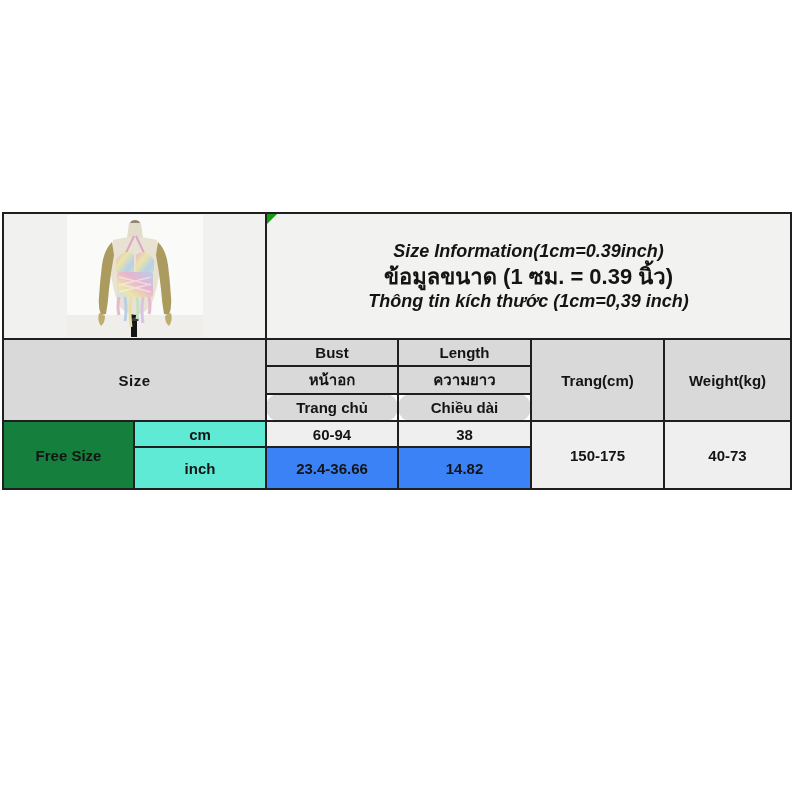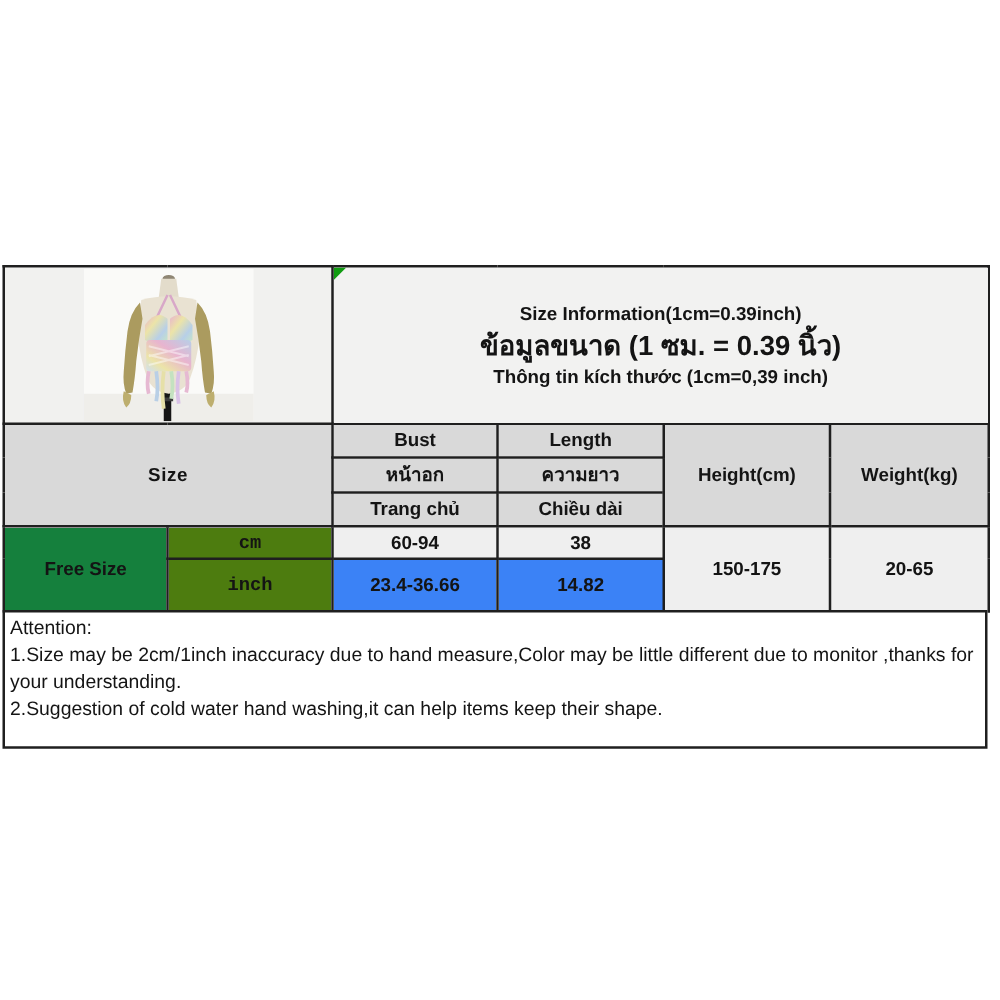--- a/index.html
+++ b/index.html
@@ -45,36 +45,36 @@
     background: #f2f2f1;
     position: relative;
   }
   .corner-marker {
     position: absolute;
     left: 0; top: 0;
     width: 0; height: 0;
     border-top: 10px solid #119c11;
     border-right: 10px solid transparent;
   }
-  .title-line-1, .title-line-3 { font-size: 15px; line-height: 25px; }
+  .title-line-1, .title-line-3 { font-size: 18px; line-height: 25px; font-style: italic; }
   .title-line-2 { font-size: 22px; line-height: 25px; }
   
   td.hdr { background: #d9d9d9; }
   td.size-cell {
     background: #d9d9d9;
     font-size: 29px;
     letter-spacing: 0.5px;
     margin-left: 12px;
   }
   td.hdr-en  { font-size: 15px; }
   td.hdr-th  { font-size: 14px; }
-  td.hdr-vi  { font-size: 15px; }
+  td.hdr-vi  { font-size: 15px; border-radius: 13px; }
   
   td.freesize-cell { background: #15803d; font-size: 15px; }
-  td.unit-cell { background: #4d7c0f; font-family: Liberation Mono, monospace; }
+  td.unit-cell { background: #5eead4; }
   td.val-light { background: #efefef; font-weight: bold; }
   td.val-white { background: #3b82f6; font-weight: bold; }
   
   .attention-box {
     margin-top: -2px;
     border: 2px solid #1f1f1f;
     background: #ffffff;
     width: 100%;
     height: 111px;
     padding: 2px 5px 0 4px;
@@ -146,45 +146,40 @@
         <div class="corner-marker"></div>
         <div class="title-line-1">Size Information(1cm=0.39inch)</div>
         <div class="title-line-2">ข้อมูลขนาด (1 ซม. = 0.39 นิ้ว)</div>
         <div class="title-line-3">Thông tin kích thước (1cm=0,39 inch)</div>
       </td>
     </tr>
     <tr style="height:27px">
       <td colspan="2" rowspan="3" class="size-cell">Size</td>
       <td class="hdr hdr-en">Bust</td>
       <td class="hdr hdr-en">Length</td>
-      <td rowspan="3" class="hdr hdr-en">Height(cm)</td>
+      <td rowspan="3" class="hdr hdr-en">Trang(cm)</td>
       <td rowspan="3" class="hdr hdr-en">Weight(kg)</td>
     </tr>
     <tr style="height:28px">
       <td class="hdr hdr-th">หน้าอก</td>
       <td class="hdr hdr-th">ความยาว</td>
     </tr>
     <tr style="height:27px">
       <td class="hdr hdr-vi">Trang chủ</td>
       <td class="hdr hdr-vi">Chiều dài</td>
     </tr>
     <tr style="height:26px">
       <td rowspan="2" class="freesize-cell">Free Size</td>
       <td class="unit-cell">cm</td>
       <td class="val-light">60-94</td>
       <td class="val-light">38</td>
       <td rowspan="2" class="val-light">150-175</td>
-      <td rowspan="2" class="val-light">20-65</td>
+      <td rowspan="2" class="val-light">40-73</td>
     </tr>
     <tr style="height:42px">
       <td class="unit-cell">inch</td>
       <td class="val-white">23.4-36.66</td>
       <td class="val-white">14.82</td>
     </tr>
   </tbody>
     </table>
 
-  <div class="attention-box">
-    <p>Attention:</p>
-    <p>1.Size may be 2cm/1inch inaccuracy due to hand measure,Color may be little different due to monitor ,thanks for your understanding.</p>
-    <p>2.Suggestion of cold water hand washing,it can help items keep their shape.</p>
-  </div>
 </div>
 
 </body></html>

